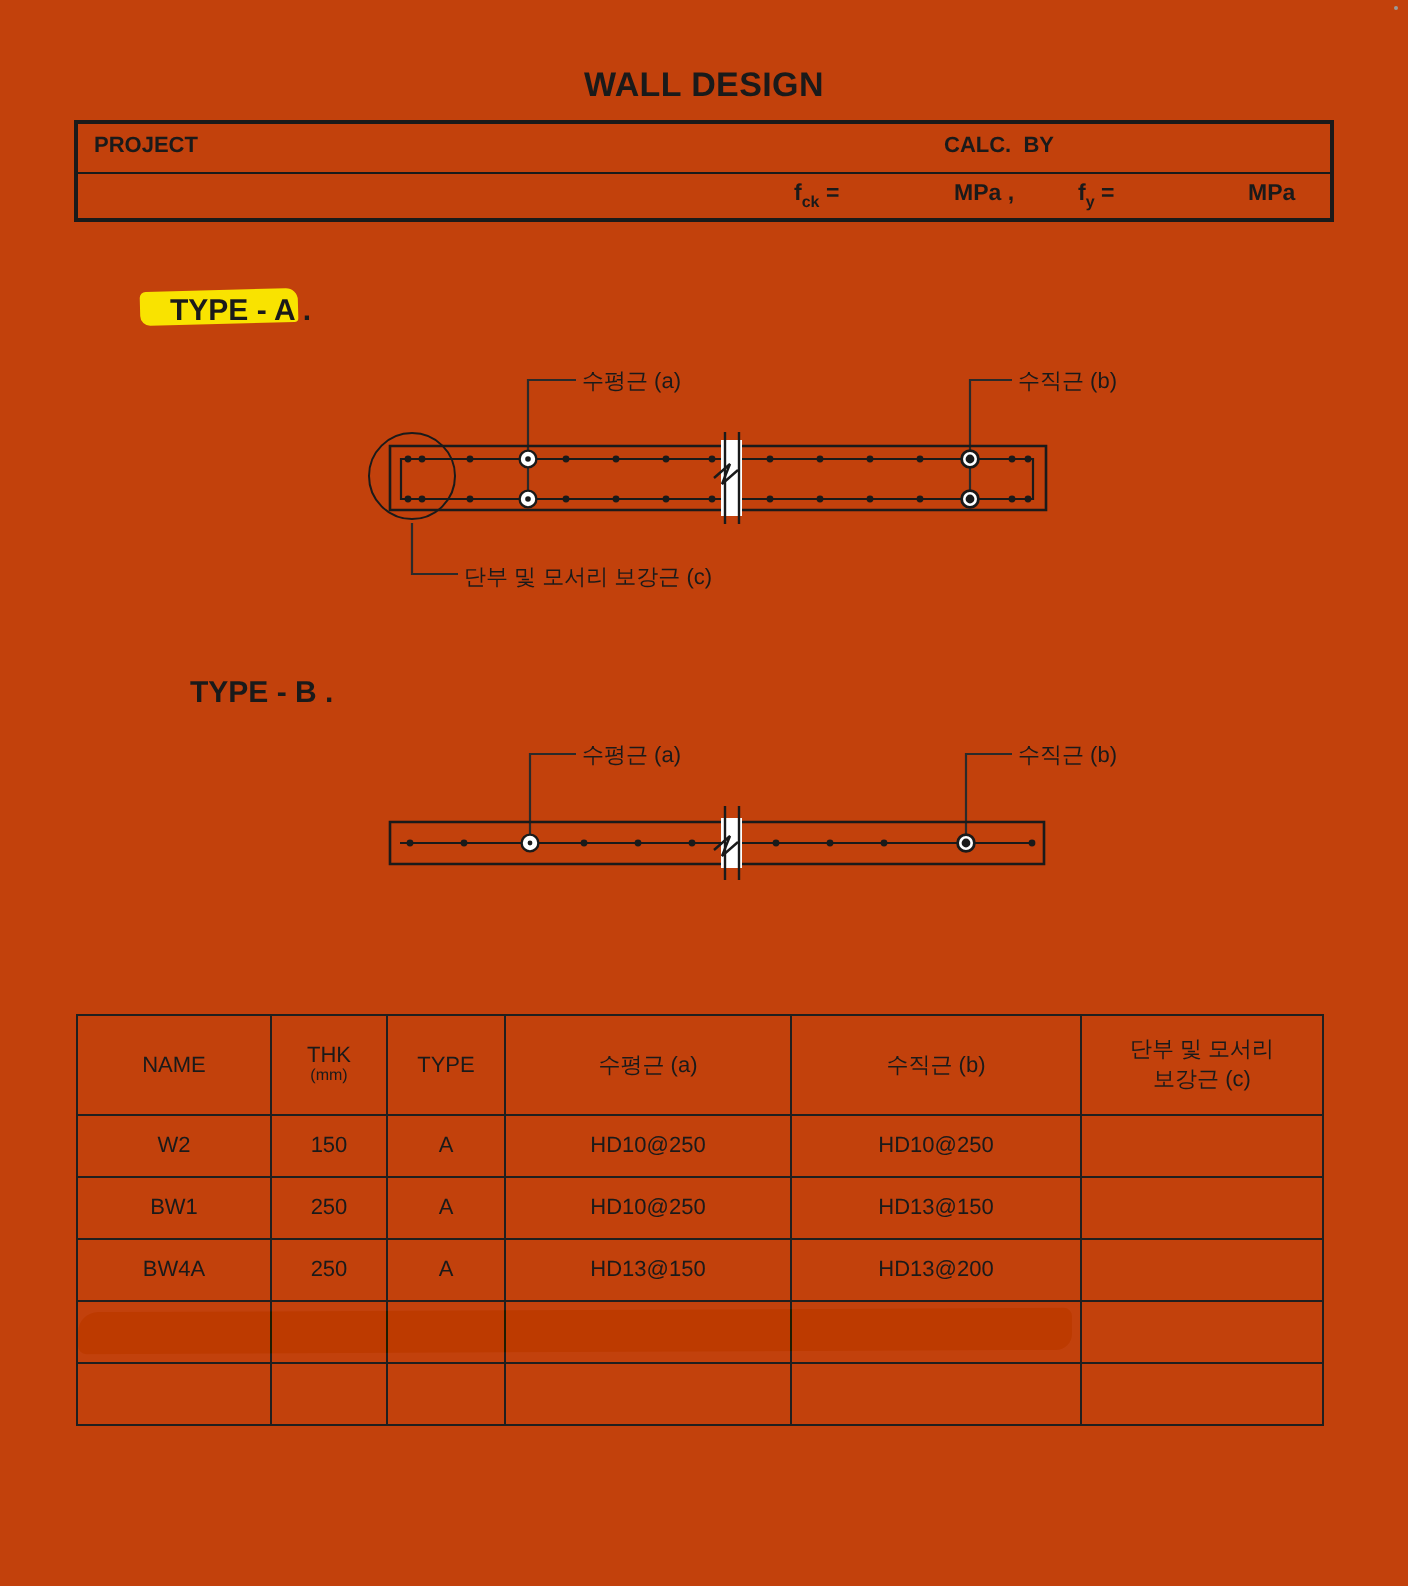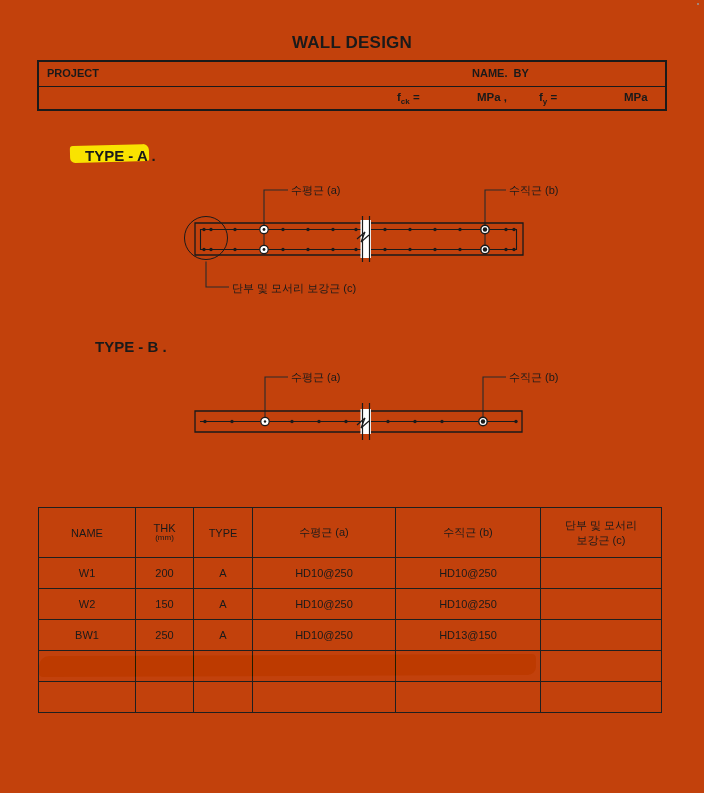--- a/index.html
+++ b/index.html
@@ -46,21 +46,21 @@
 
 <div class="page">
 
   <div class="artifact-dot"></div>
 
   <h1 class="title">WALL DESIGN</h1>
 
   <div class="hdr-box">
     <div class="hdr-row1">
       <span class="project">PROJECT</span>
-      <span class="calcby">NAME.  BY</span>
+      <span class="calcby">CALC.  BY</span>
     </div>
     <div class="hdr-row2">
       <span class="mat fck"><span>f</span><sub>ck</sub><span> =</span></span>
       <span class="mat mpa1">MPa ,</span>
       <span class="mat fy"><span>f</span><sub>y</sub><span> =</span></span>
       <span class="mat mpa2">MPa</span>
     </div>
   </div>
 
   <div class="swipe" style="left:70px;top:145px;width:79px;height:17px"></div>
@@ -182,44 +182,44 @@
         <th>NAME</th>
         <th><div>THK</div><div class="unit">(mm)</div></th>
         <th>TYPE</th>
         <th>수평근 (a)</th>
         <th>수직근 (b)</th>
         <th class="hdr2line"><div>단부 및 모서리</div><div>보강근 (c)</div></th>
       </tr>
     </thead>
     <tbody>
       <tr>
-        <td>W1</td>
-          <td>200</td>
-          <td>A</td>
-          <td>HD10@250</td>
-          <td>HD10@250</td>
-          <td></td>
-      </tr>
-      <tr>
         <td>W2</td>
           <td>150</td>
           <td>A</td>
           <td>HD10@250</td>
           <td>HD10@250</td>
           <td></td>
       </tr>
       <tr>
         <td>BW1</td>
           <td>250</td>
           <td>A</td>
           <td>HD10@250</td>
           <td>HD13@150</td>
           <td></td>
       </tr>
       <tr>
+        <td>BW4A</td>
+          <td>250</td>
+          <td>A</td>
+          <td>HD13@150</td>
+          <td>HD13@200</td>
+          <td></td>
+      </tr>
+      <tr>
         <td></td>
           <td></td>
           <td></td>
           <td></td>
           <td></td>
           <td></td>
       </tr>
       <tr>
         <td></td>
           <td></td>

